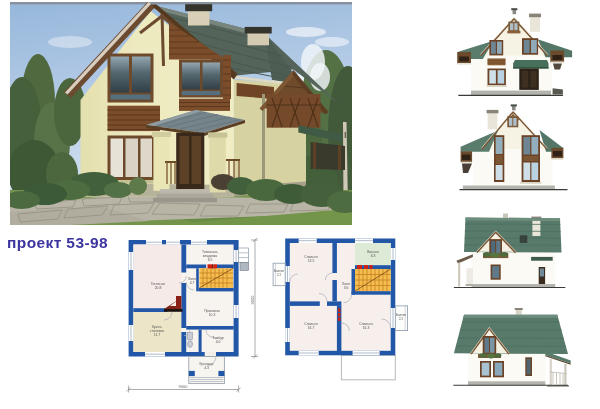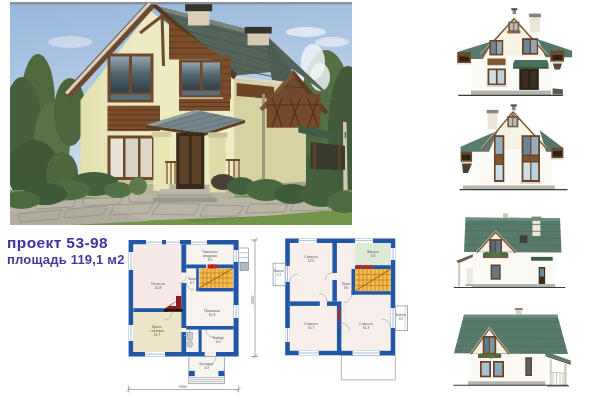--- a/index.html
+++ b/index.html
@@ -266,21 +266,20 @@
     <ellipse cx="256" cy="188" rx="20" ry="11" fill="#4a683e"></ellipse>
     <ellipse cx="282" cy="192" rx="18" ry="10" fill="#3f5c39"></ellipse>
     <ellipse cx="312" cy="192" rx="22" ry="13" fill="#44613c"></ellipse>
     <ellipse cx="335" cy="200" rx="18" ry="11" fill="#4e6c41"></ellipse>
     <ellipse cx="12" cy="198" rx="18" ry="9" fill="#4c6a40"></ellipse>
   </g>
 </svg>
 
 <div class="abs" style="left:7px;top:235px;color:#3c35a0;font-weight:bold;font-size:15.5px;line-height:15px;letter-spacing:0.4px;">проект 53-98</div>
 
-<div class="abs" style="left:7px;top:252px;color:#423c9e;font-weight:bold;font-size:13px;letter-spacing:0.2px;">площадь 119,1 м2</div>
 
 <svg class="abs" style="left:120px;top:228px" width="148" height="178" viewBox="0 0 148 178">
 
   <rect x="8.6" y="12" width="110" height="116.5" fill="#2257a8"></rect>
   <rect x="13.4" y="16.5" width="100.2" height="107.5" fill="#f7f3ef"></rect>
 
   <rect x="13.4" y="16.5" width="48" height="64" fill="#f6eae8"></rect>
 
   <rect x="13.4" y="84" width="48" height="40" fill="#ede5c8"></rect>
 

